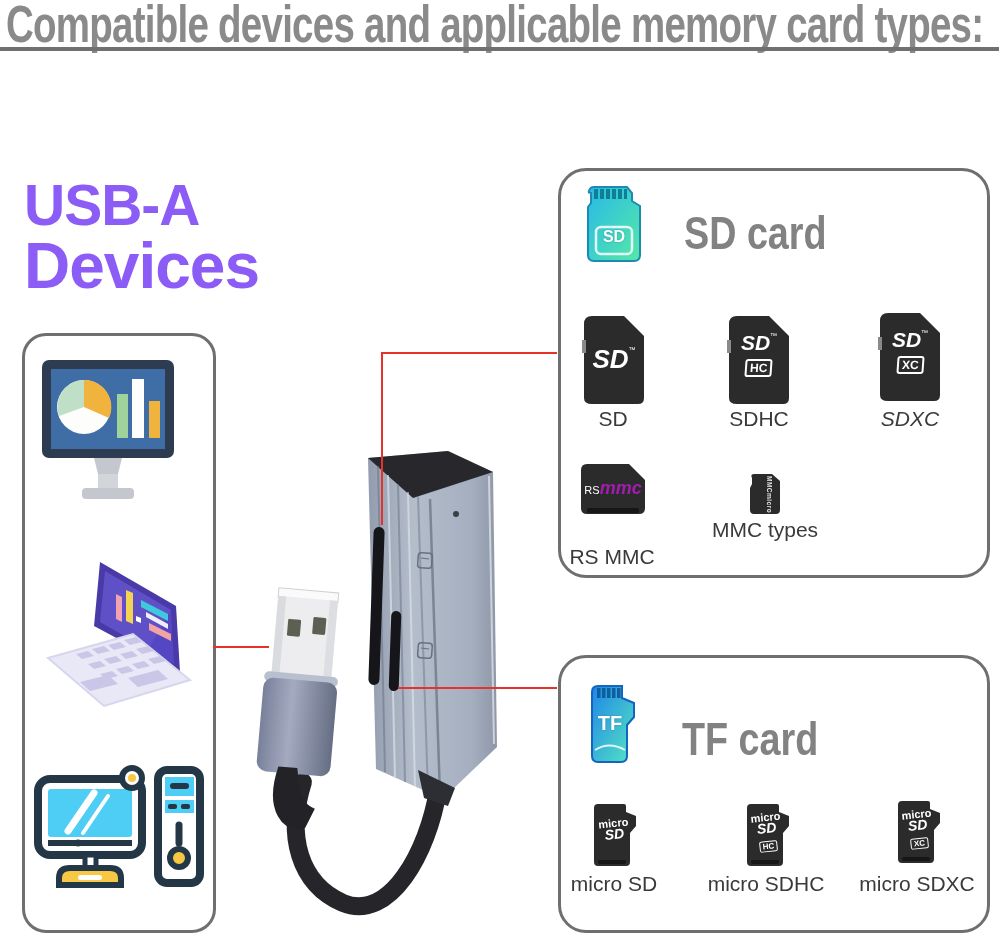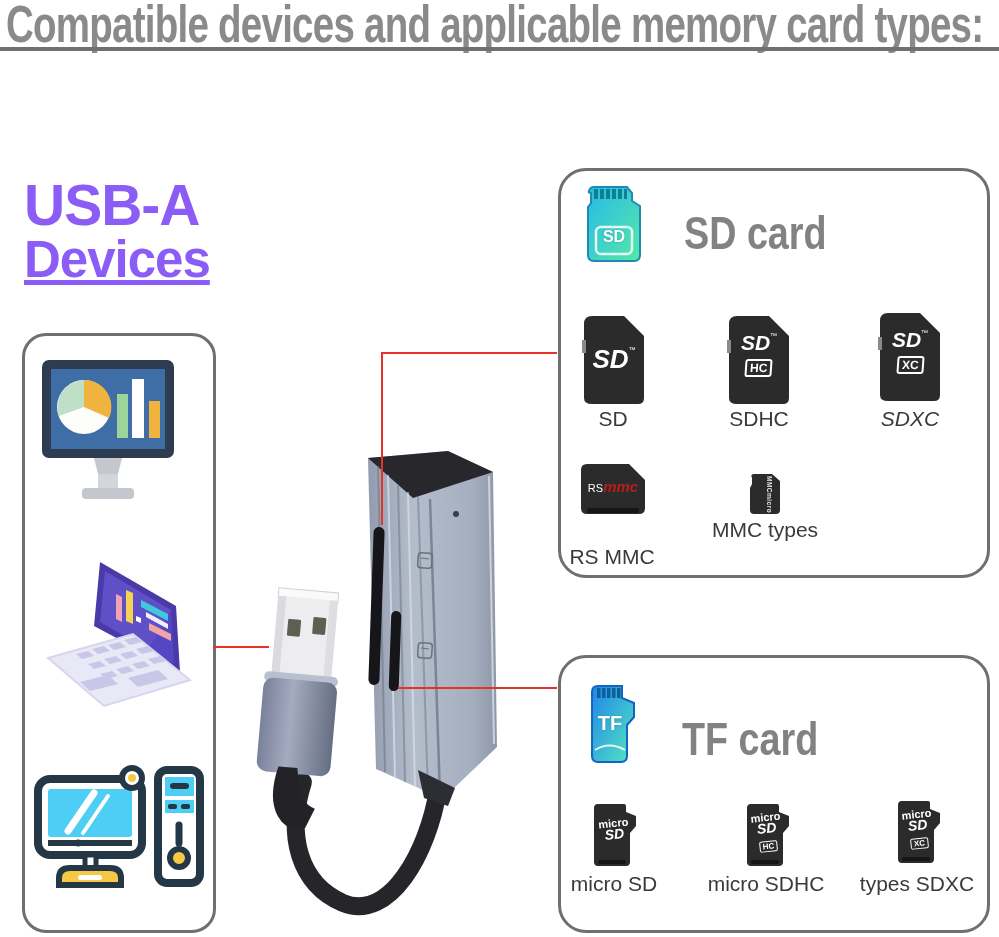--- a/index.html
+++ b/index.html
@@ -8,21 +8,21 @@
   .abs{position:absolute;}
 
   
   .title{position:absolute;left:6px;top:-6px;font-size:52px;font-weight:bold;color:#8a8a8a;
          white-space:nowrap;transform:scaleX(.74);transform-origin:left top;letter-spacing:-1px;}
   .title-underline{position:absolute;left:0;top:47px;width:999px;height:4px;background:#707070;}
 
   
   .usb-heading{position:absolute;left:24px;top:176px;color:#8b5cf6;font-weight:bold;line-height:1.02;}
   .usb-heading .l1{font-size:57px;letter-spacing:-1px;}
-  .usb-heading .l2{font-size:51px;letter-spacing:-1px;text-decoration:underline;}
+  .usb-heading .l2{font-size:64px;letter-spacing:-1px;}
 
   
   .box{position:absolute;border:3px solid #6f6f6f;border-radius:24px;background:#fff;}
   .usb-box{left:22px;top:333px;width:188px;height:594px;}
   .sd-box{left:558px;top:168px;width:426px;height:404px;border-radius:28px;}
   .tf-box{left:558px;top:655px;width:426px;height:272px;border-radius:28px;}
 
   
   .sec-header{position:absolute;font-size:46px;font-weight:bold;color:#828282;white-space:nowrap;
               transform:scaleX(.82);transform-origin:left center;}
@@ -41,21 +41,21 @@
   .sd-logo-sm{font-size:21px;font-weight:bold;font-style:italic;transform:skewX(-8deg);line-height:1;}
   .hc-box{display:inline-block;border:2px solid #fff;border-radius:3px;font-size:12px;font-weight:bold;
           font-style:normal;padding:0 3px;line-height:14px;transform:skewX(-4deg);}
   .tm{font-size:7px;font-style:normal;vertical-align:top;}
   .micro-logo{line-height:.95;transform:rotate(-6deg);}
   .micro-word{font-size:11px;font-weight:bold;}
   .micro-sd{font-size:14px;font-weight:bold;font-style:italic;}
   .hc-box-sm{display:inline-block;border:1.5px solid #fff;border-radius:2px;font-size:8px;font-weight:bold;
              font-style:normal;padding:0 2px;line-height:9px;}
   .rsmmc .rs{font-size:11px;color:#fff;}
-  .rsmmc .mmc{font-size:15px;color:#b91c1c;font-weight:bold;font-style:italic;}
+  .rsmmc .mmc{font-size:18px;color:#a21caf;font-weight:bold;font-style:italic;}
   .mmcmicro-v{position:absolute;left:9px;top:4px;width:16px;height:36px;color:#e8e8e8;font-size:6.5px;
               font-weight:bold;writing-mode:vertical-rl;text-align:center;letter-spacing:.5px;}
 
   
   .card-label{position:absolute;width:150px;text-align:center;font-size:21px;color:#3a3a3a;}
 
   .overlay{position:absolute;left:0;top:0;pointer-events:none;}
 </style>
 </head>
 <body>
@@ -263,21 +263,21 @@
       <rect x="10" y="58" width="28" height="4" rx="2" fill="#161616"></rect>
     </svg>
     <div class="logo micro-logo" style="top:10px;">
       <div class="micro-word">micro</div>
       <div class="micro-sd">SD</div>
       <div><span class="hc-box-sm">XC</span></div>
     </div>
   </div>
   <div class="card-label" style="left:539px;top:872px;">micro SD</div>
   <div class="card-label" style="left:691px;top:872px;">micro SDHC</div>
-  <div class="card-label" style="left:842px;top:872px;">types SDXC</div>
+  <div class="card-label" style="left:842px;top:872px;">micro SDXC</div>
 
   <svg class="overlay" width="999" height="937" viewBox="0 0 999 937">
     <defs>
       <linearGradient id="bodyGrad" x1="0" y1="0" x2="1" y2="0">
         <stop offset="0" stop-color="#939cae"></stop>
         <stop offset="0.35" stop-color="#b4bdca"></stop>
         <stop offset="0.8" stop-color="#a6afc0"></stop>
         <stop offset="1" stop-color="#8e97a8"></stop>
       </linearGradient>
       <linearGradient id="collarGrad" x1="0" y1="0" x2="1" y2="0">

